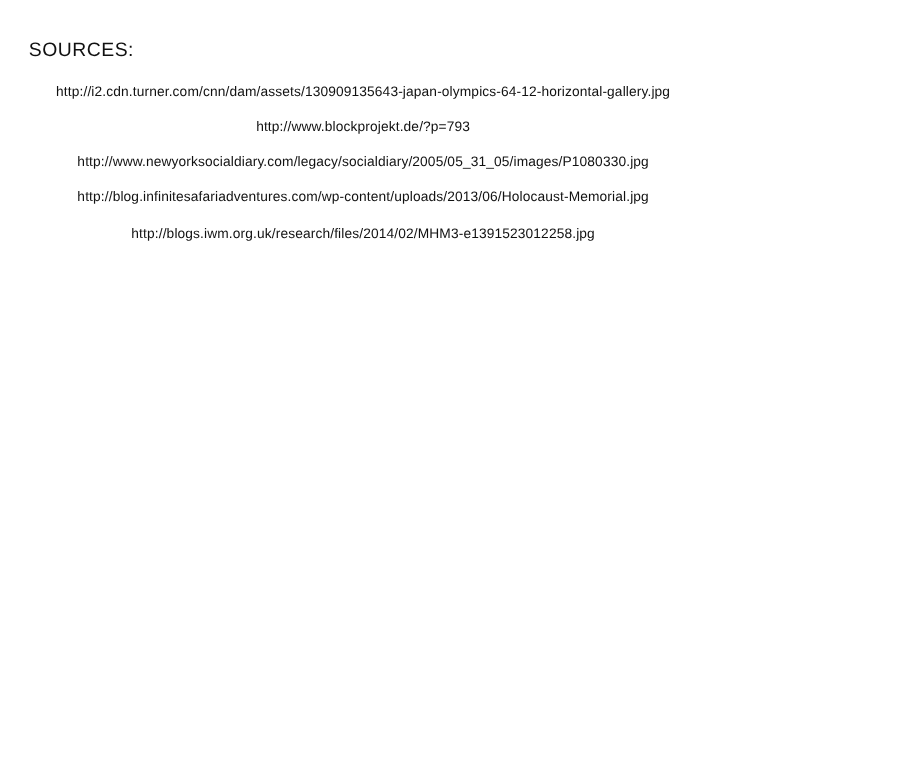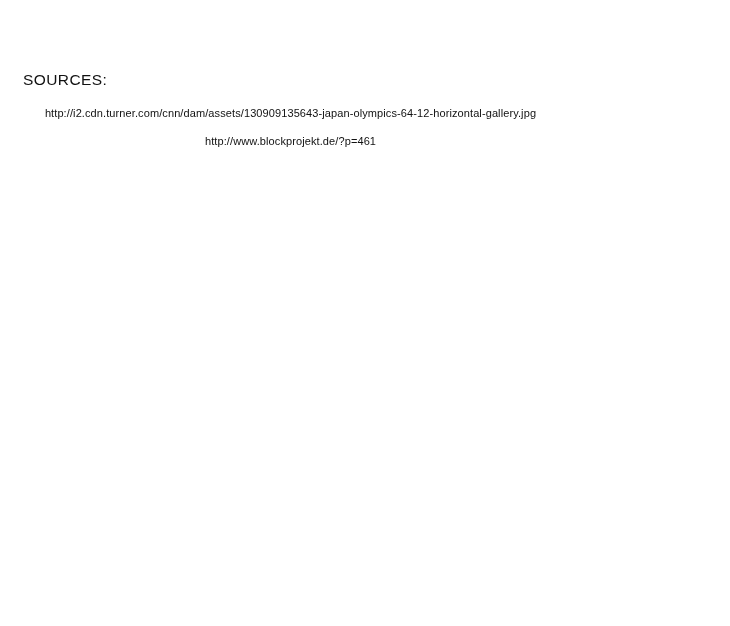--- a/index.html
+++ b/index.html
@@ -9,21 +9,21 @@
   }
   .page {
     position: relative;
     width: 578px;
     height: 626px;
     background: #ffffff;
     font-family: "Liberation Sans", "DejaVu Sans", sans-serif;
     color: #111111;
     overflow: hidden;
     box-sizing: border-box;
-    padding: 71px 20px 0 23px;
+    padding: 32px 20px 0 23px;
   }
   .heading {
     font-size: 15.5px;
     font-weight: 400;
     letter-spacing: 0.4px;
     color: #111111;
     margin: 0 0 19px 0;
     line-height: 1.15;
   }
   .source-list {
@@ -40,15 +40,18 @@
     text-align: center;
   }
 </style>
 </head>
 <body>
 
 <div class="page">
   <h1 class="heading">SOURCES:</h1>
   <div class="source-list">
       <div class="source">http://i2.cdn.turner.com/cnn/dam/assets/130909135643-japan-olympics-64-12-horizontal-gallery.jpg</div>
-      <div class="source">http://www.blockprojekt.de/?p=461</div>
+      <div class="source">http://www.blockprojekt.de/?p=793</div>
+      <div class="source">http://www.newyorksocialdiary.com/legacy/socialdiary/2005/05_31_05/images/P1080330.jpg</div>
+      <div class="source">http://blog.infinitesafariadventures.com/wp-content/uploads/2013/06/Holocaust-Memorial.jpg</div>
+      <div class="source">http://blogs.iwm.org.uk/research/files/2014/02/MHM3-e1391523012258.jpg</div>
     </div>
 </div>
 
 </body></html>

